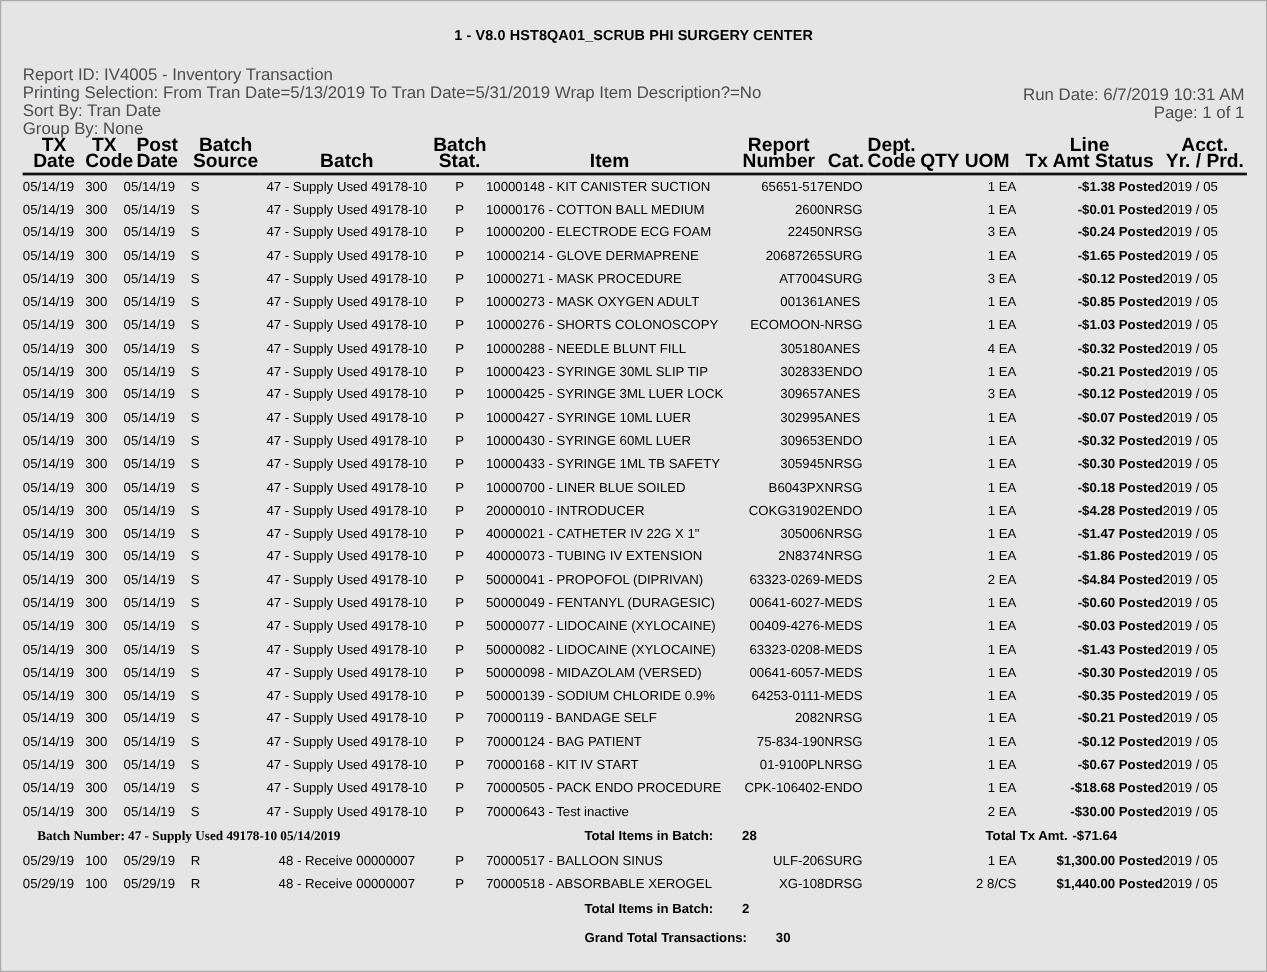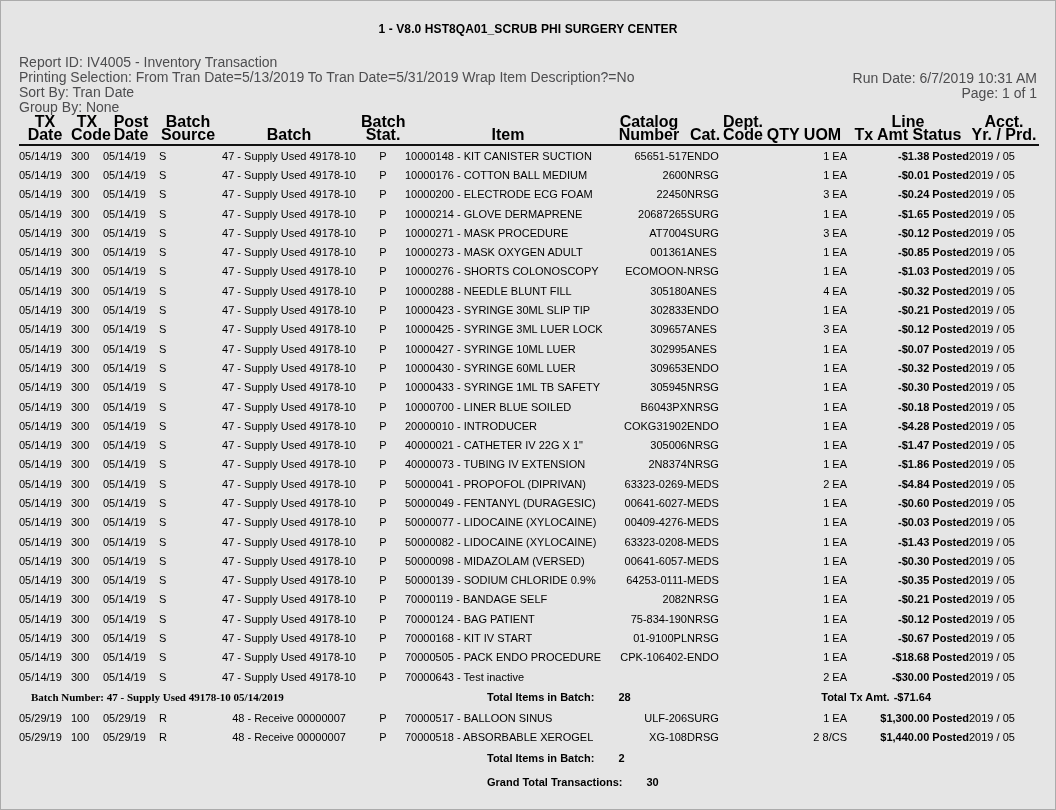--- a/index.html
+++ b/index.html
@@ -105,21 +105,21 @@
             <div>Batch</div>
           </th>
         <th class="c6">
             <div>Batch</div>
             <div>Stat.</div>
           </th>
         <th class="c7 ac">
             <div>Item</div>
           </th>
         <th class="c8 al">
-            <div>Catalog</div>
+            <div>Report</div>
             <div>Number</div>
           </th>
         <th class="c9 al">
             <div>Cat.</div>
           </th>
         <th class="c10 al">
             <div>Dept.</div>
             <div>Code</div>
           </th>
         <th class="c11 ar">

